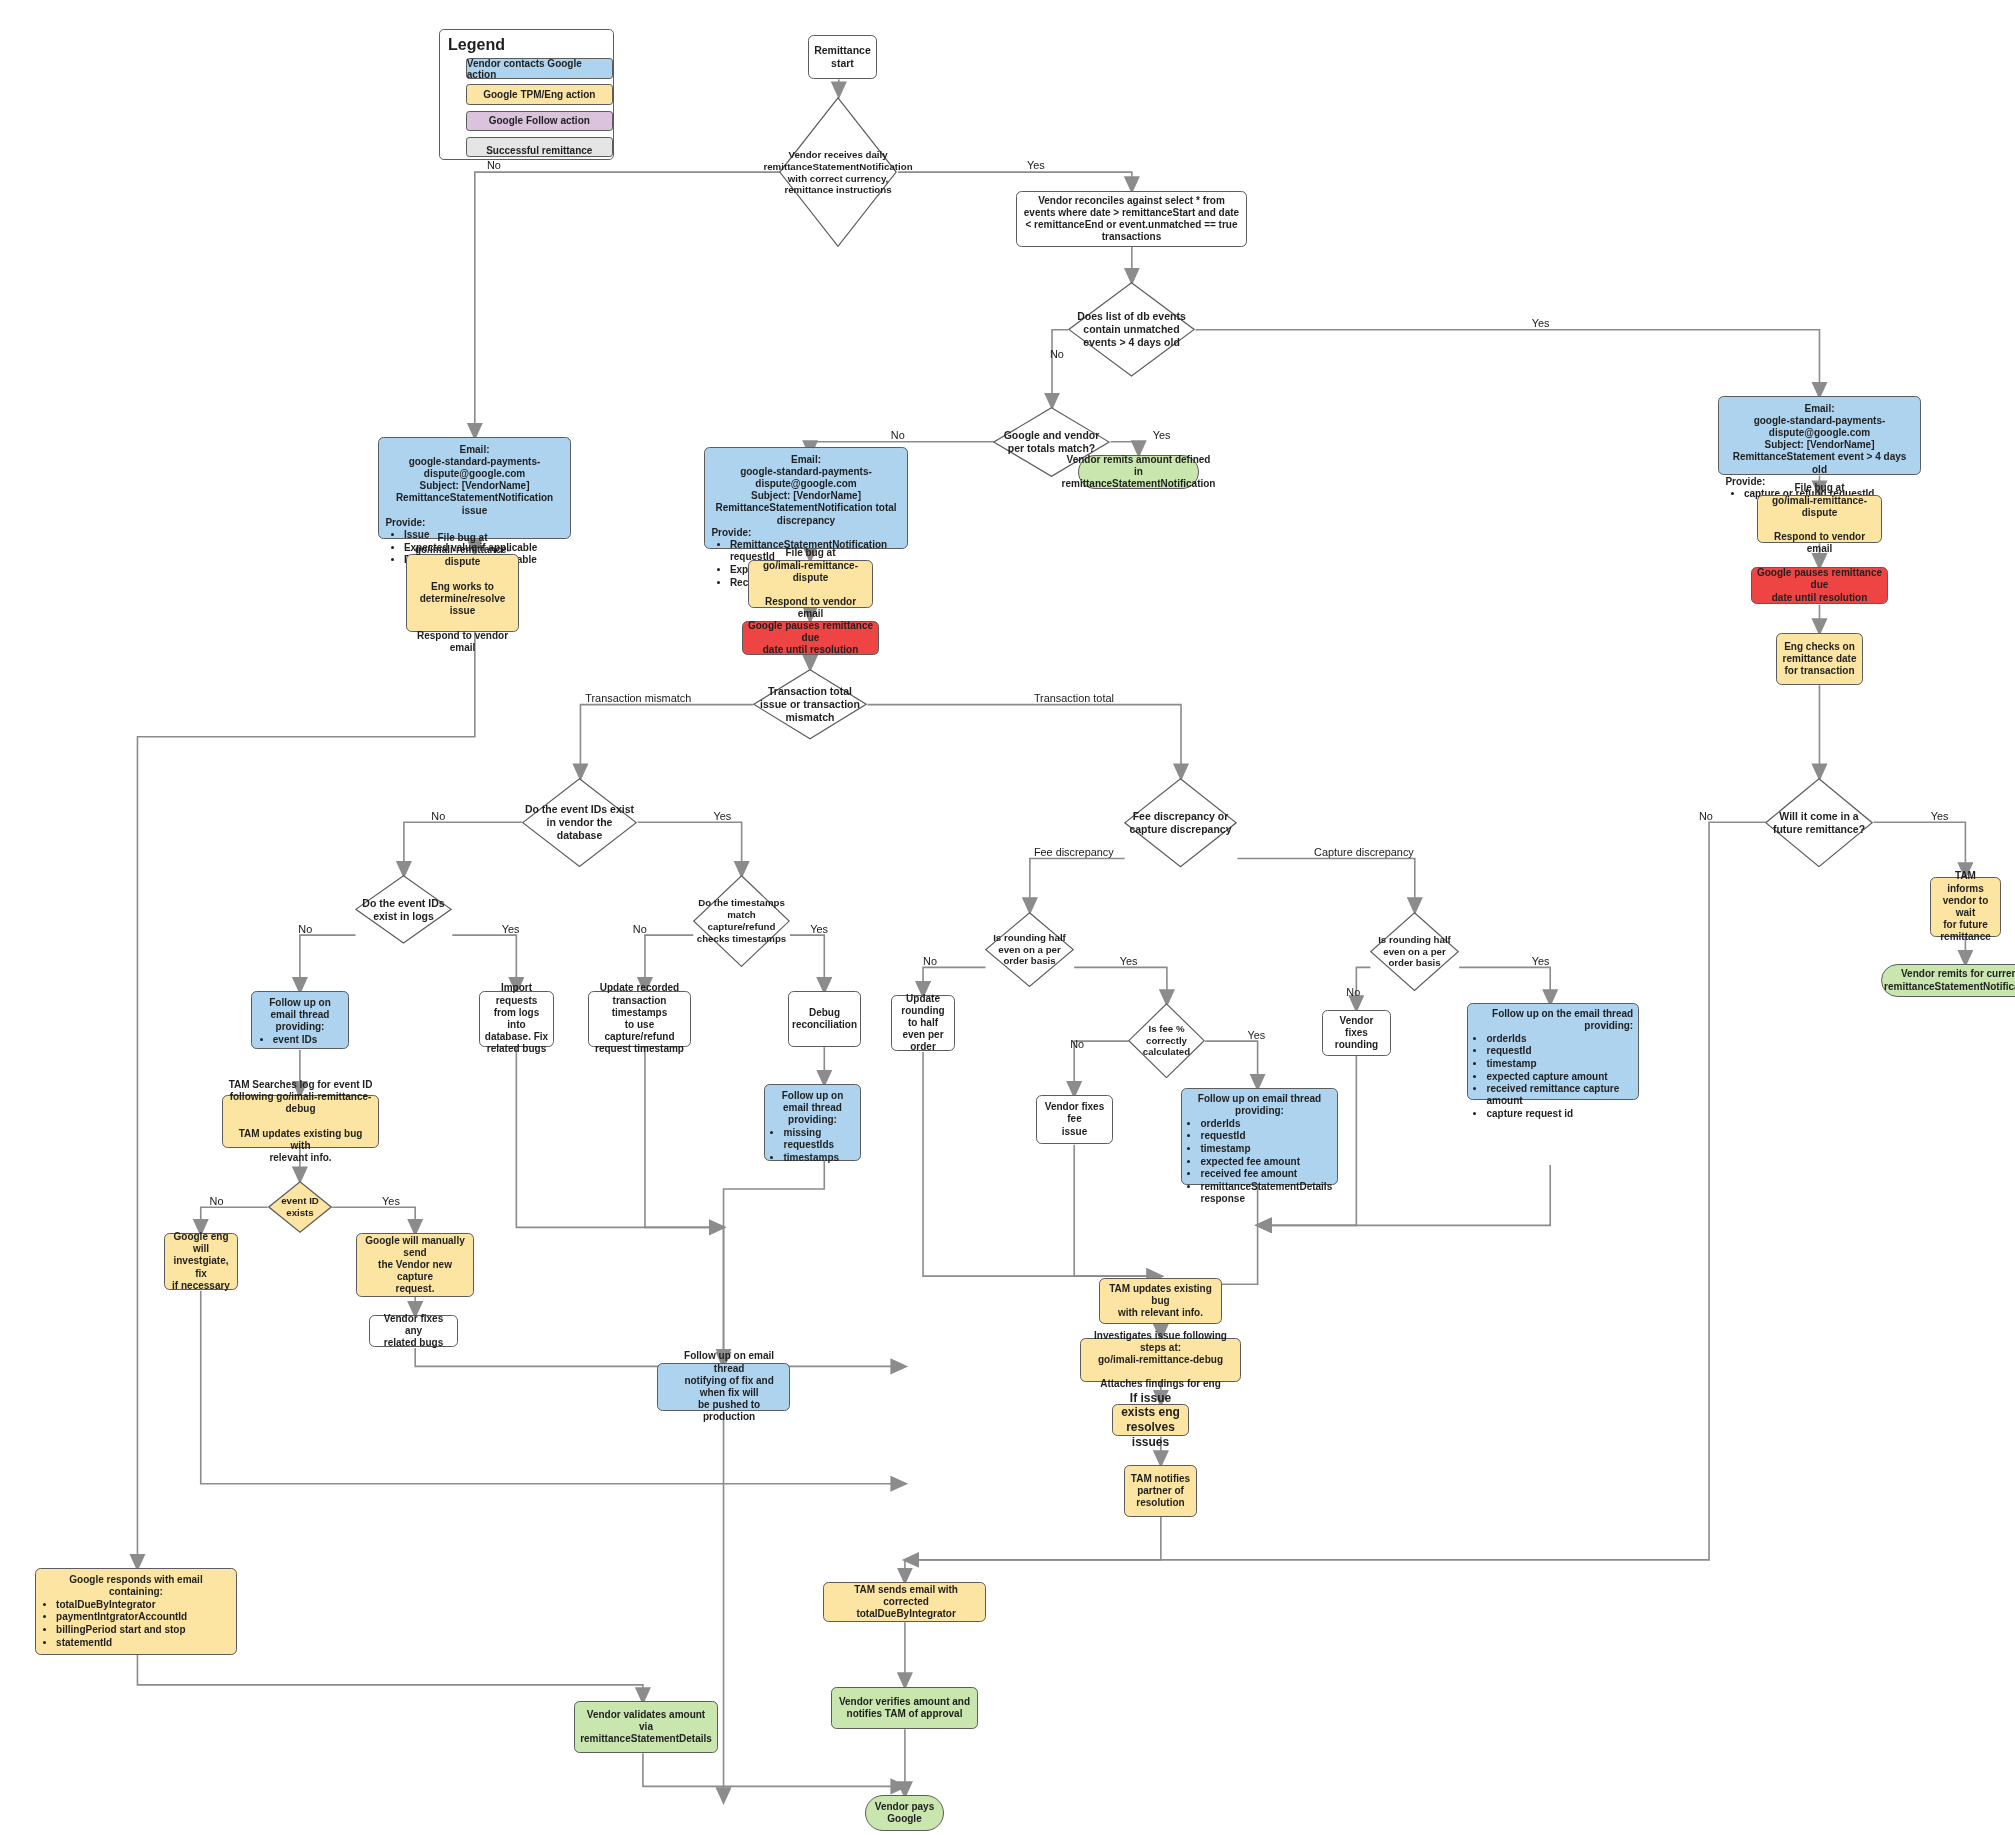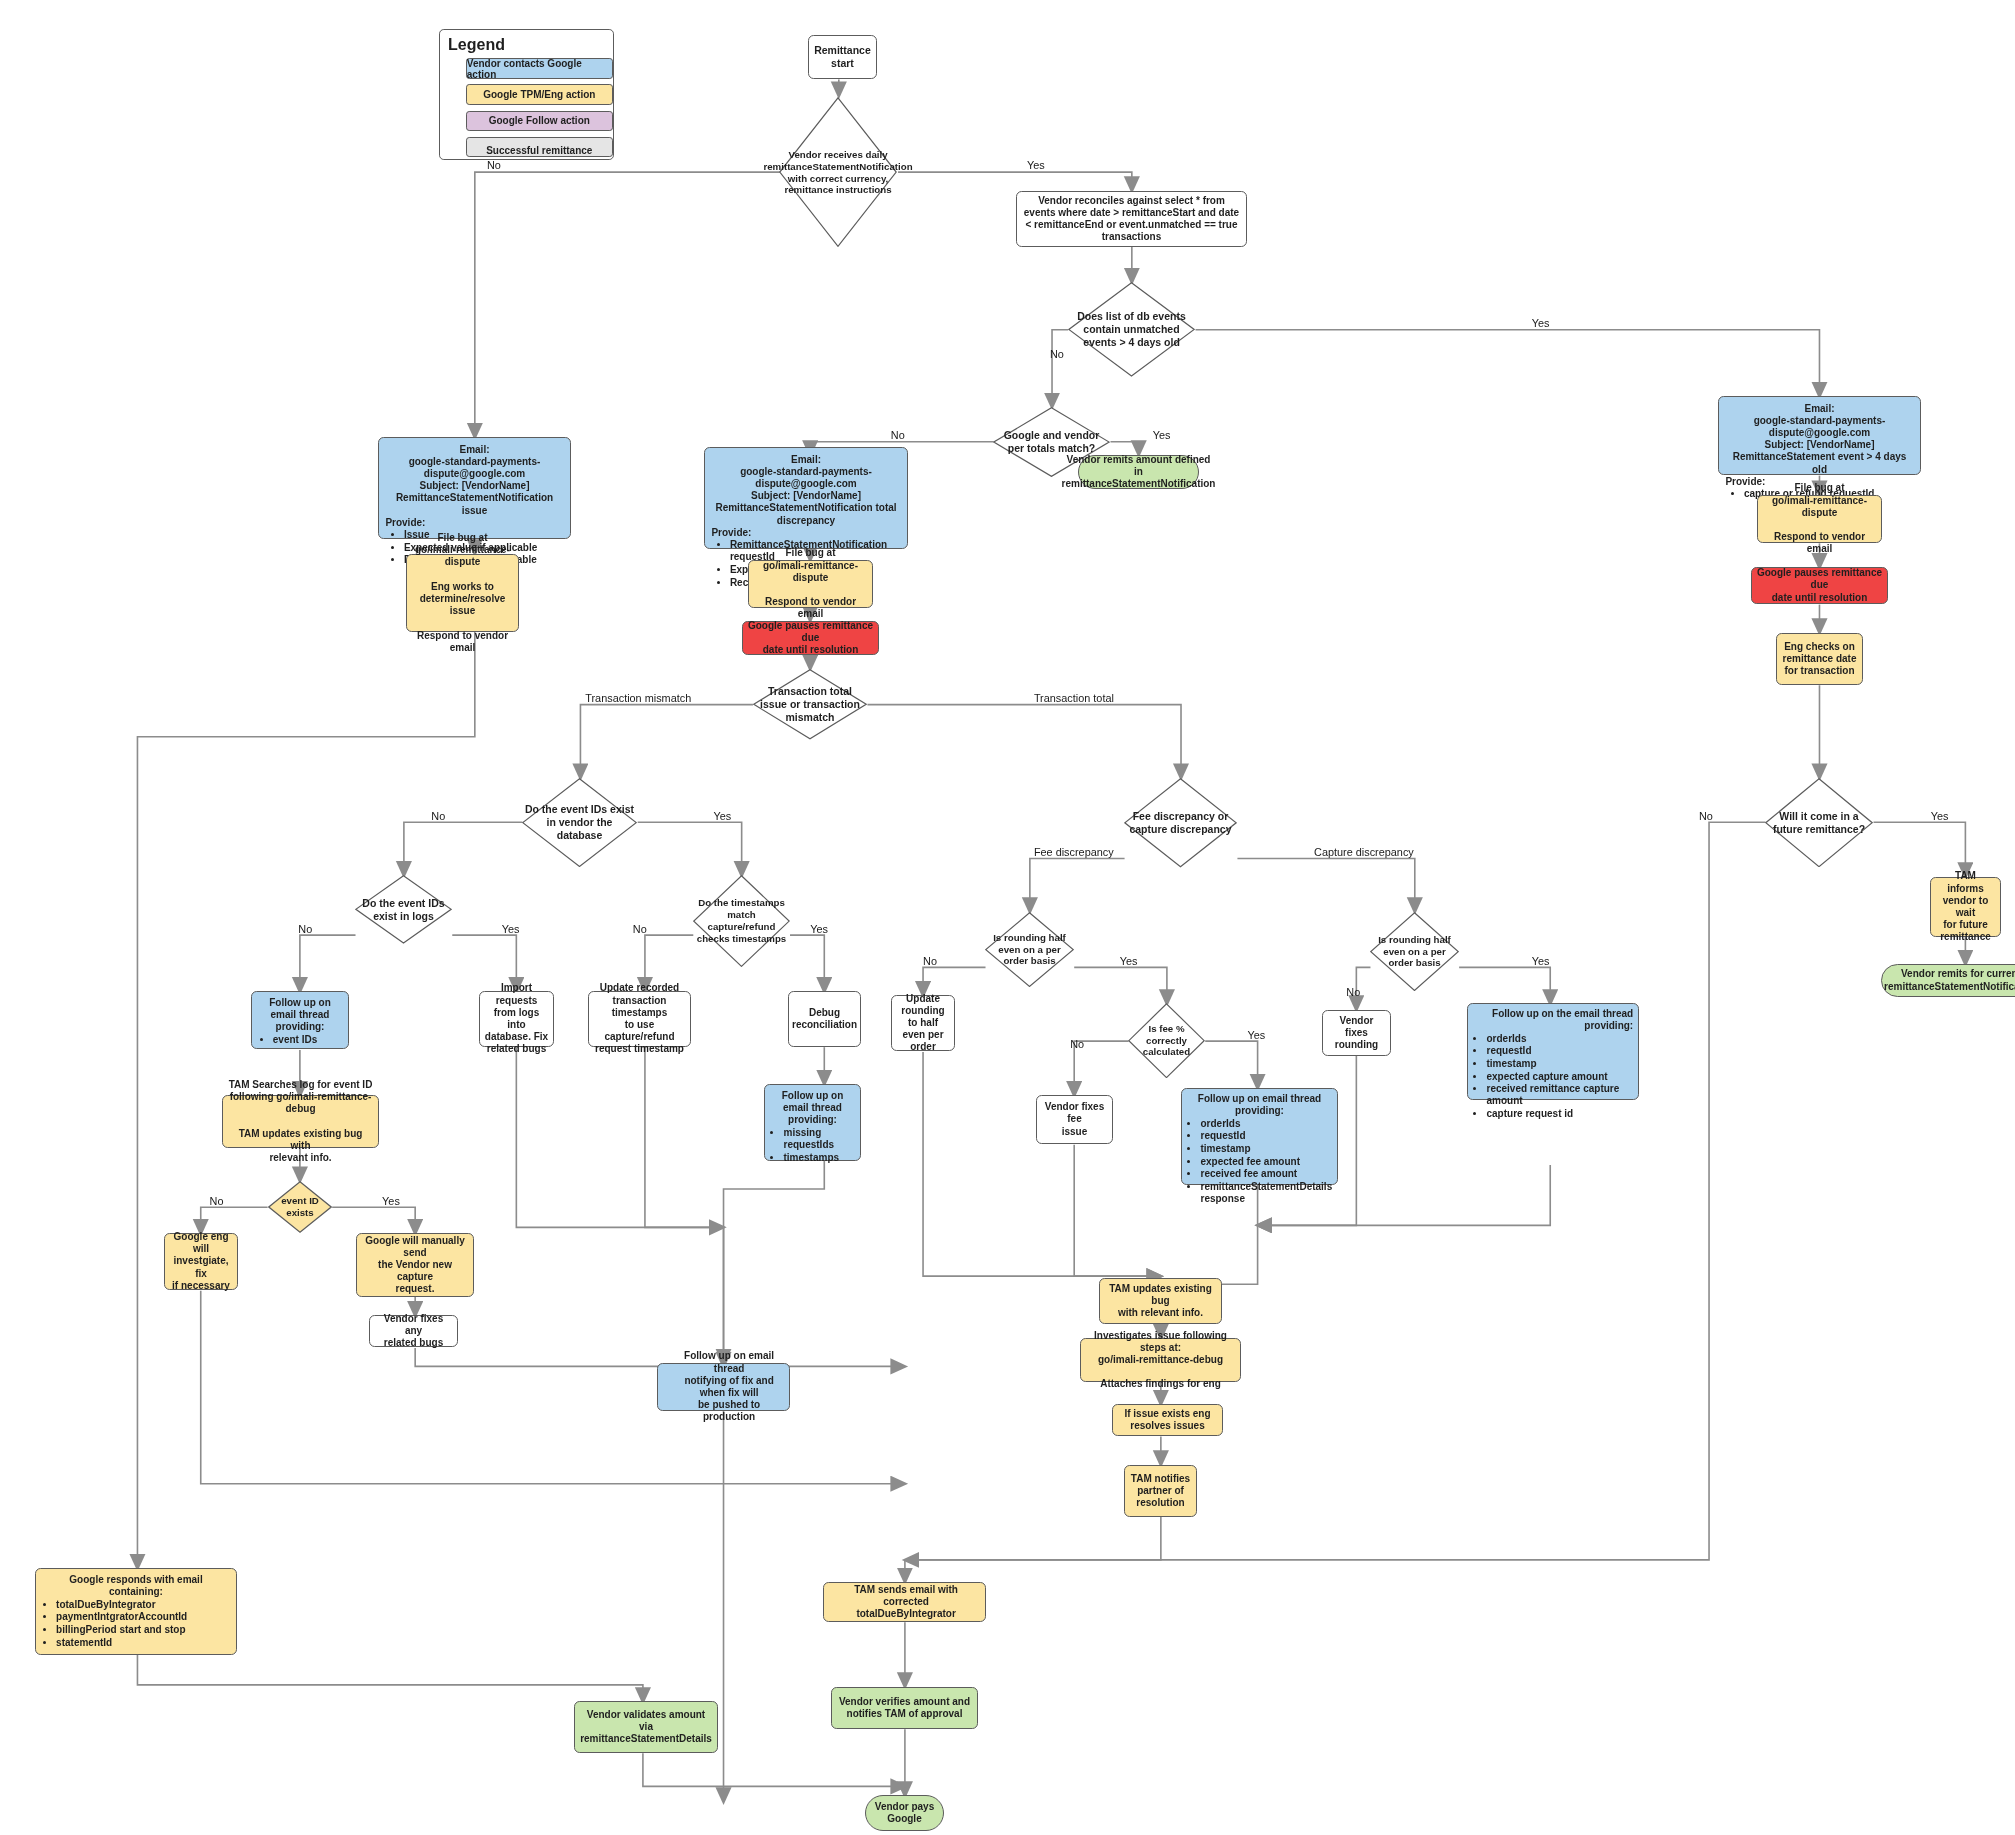--- a/index.html
+++ b/index.html
@@ -474,21 +474,21 @@
   </div>
 
   <div class="node yellow" style="left:1099px;top:1278px;width:123px;height:46px;white-space:pre-line;font-size:10px;">TAM updates existing bug
 with relevant info.</div>
 
   <div class="node yellow" style="left:1080px;top:1338px;width:161px;height:44px;white-space:pre-line;font-size:10px;">Investigates issue following steps at:
 go/imali-remittance-debug
 
 Attaches findings for eng</div>
 
-  <div class="node yellow" style="left:1112px;top:1404px;width:111px;height:32px;white-space:pre-line;font-size:10px;">If issue exists eng
+  <div class="node yellow" style="left:1112px;top:1404px;width:77px;height:32px;white-space:pre-line;font-size:12px;">If issue exists eng
 resolves issues</div>
 
   <div class="node yellow" style="left:1124px;top:1465px;width:73px;height:52px;white-space:pre-line;font-size:10px;">TAM notifies
 partner of
 resolution</div>
 
   <div class="node blue" style="left:657px;top:1363px;width:133px;height:48px;white-space:pre-line;font-size:10px;padding-left:16px;">Follow up on email thread
 notifying of fix and when fix will
 be pushed to production</div>
 

